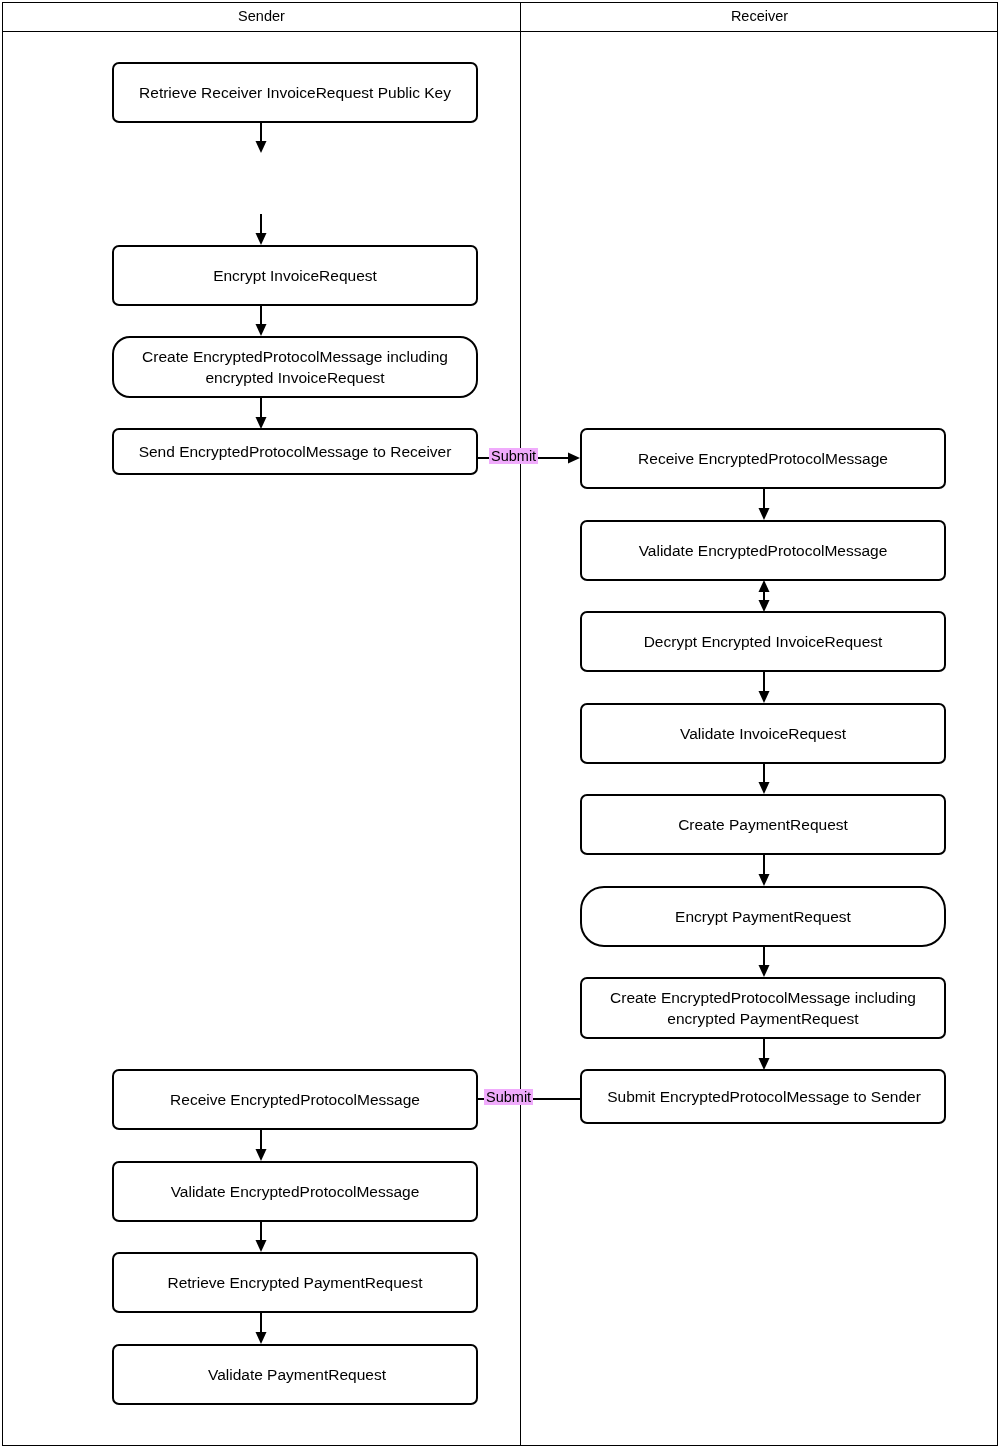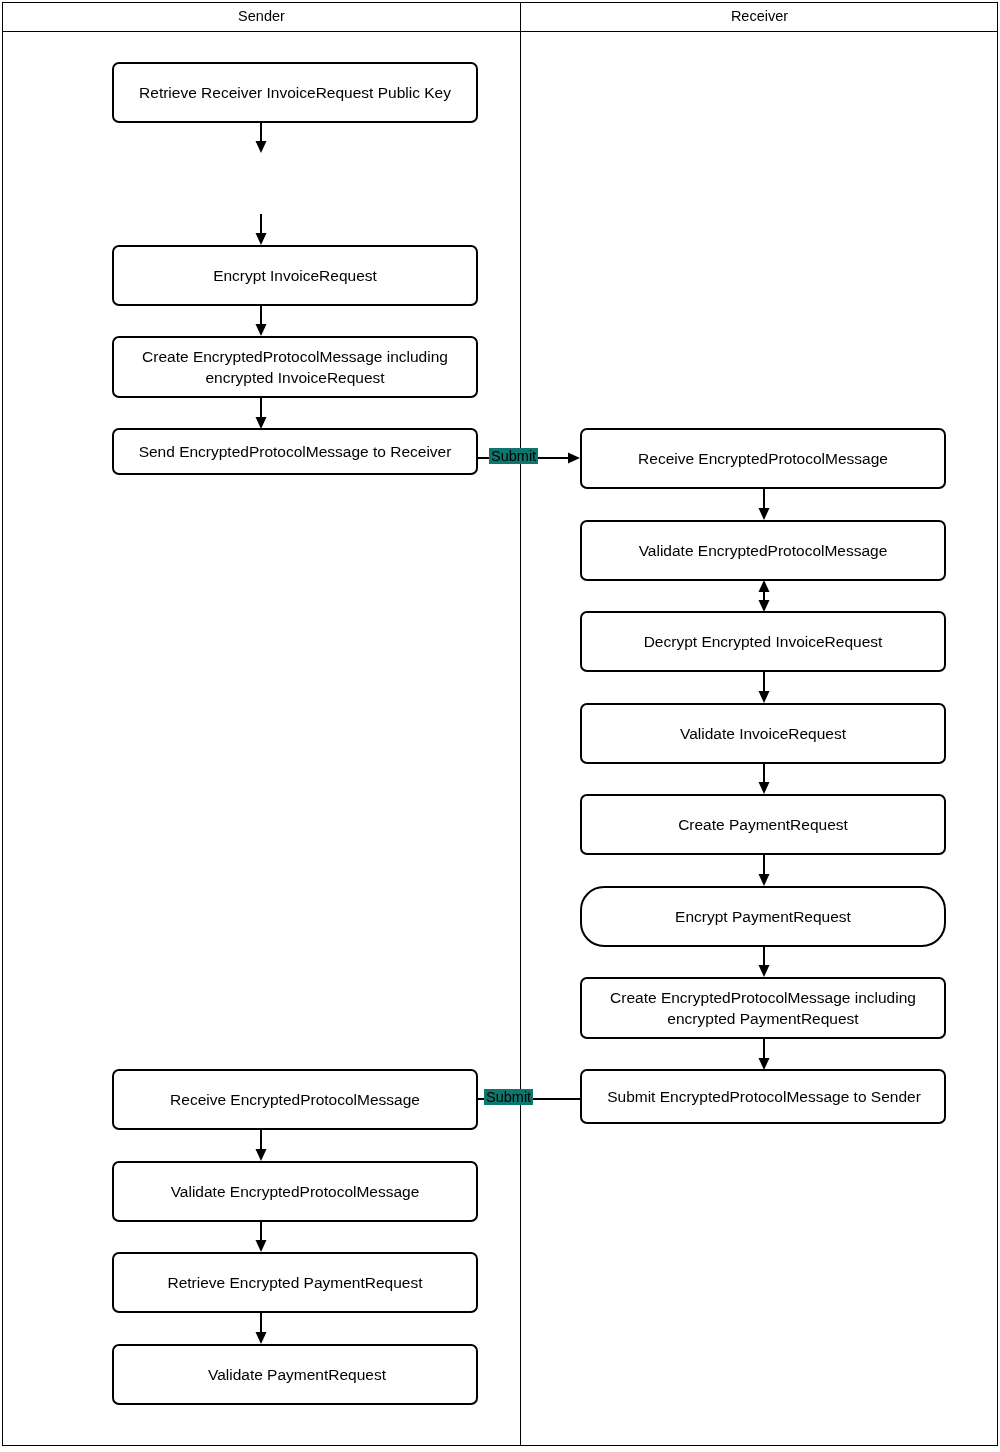--- a/index.html
+++ b/index.html
@@ -87,21 +87,21 @@
     position: absolute;
     z-index: 2;
   }
   .connector svg { display: block; overflow: visible; }
 
   .edge-label {
     position: absolute;
     font-size: 14.5px;
     line-height: 16px;
     color: #000000;
-    background: #0f766e;
+    background: #f0abfc;
     padding: 0 2px;
     white-space: nowrap;
     z-index: 4;
   }
 </style>
 </head>
 <body>
 
 <div id="diagram-root">
 
@@ -229,21 +229,21 @@
 
   <div class="node lane-left" style="top:62px; height:61px;">
     <span class="node-label">Retrieve Receiver InvoiceRequest Public Key</span>
   </div>
 
 
   <div class="node lane-left" style="top:245px; height:61px;">
     <span class="node-label">Encrypt InvoiceRequest</span>
   </div>
 
-  <div class="node lane-left" style="top:336px; height:62px;">
+  <div class="node lane-left" style="top:336px; height:62px;border-radius:18px;">
     <span class="node-label">Create EncryptedProtocolMessage including encrypted InvoiceRequest</span>
   </div>
 
   <div class="node lane-left" style="top:428px; height:47px;">
     <span class="node-label">Send EncryptedProtocolMessage to Receiver</span>
   </div>
 
   <div class="node lane-right" style="top:428px; height:61px;">
     <span class="node-label">Receive EncryptedProtocolMessage</span>
   </div>

